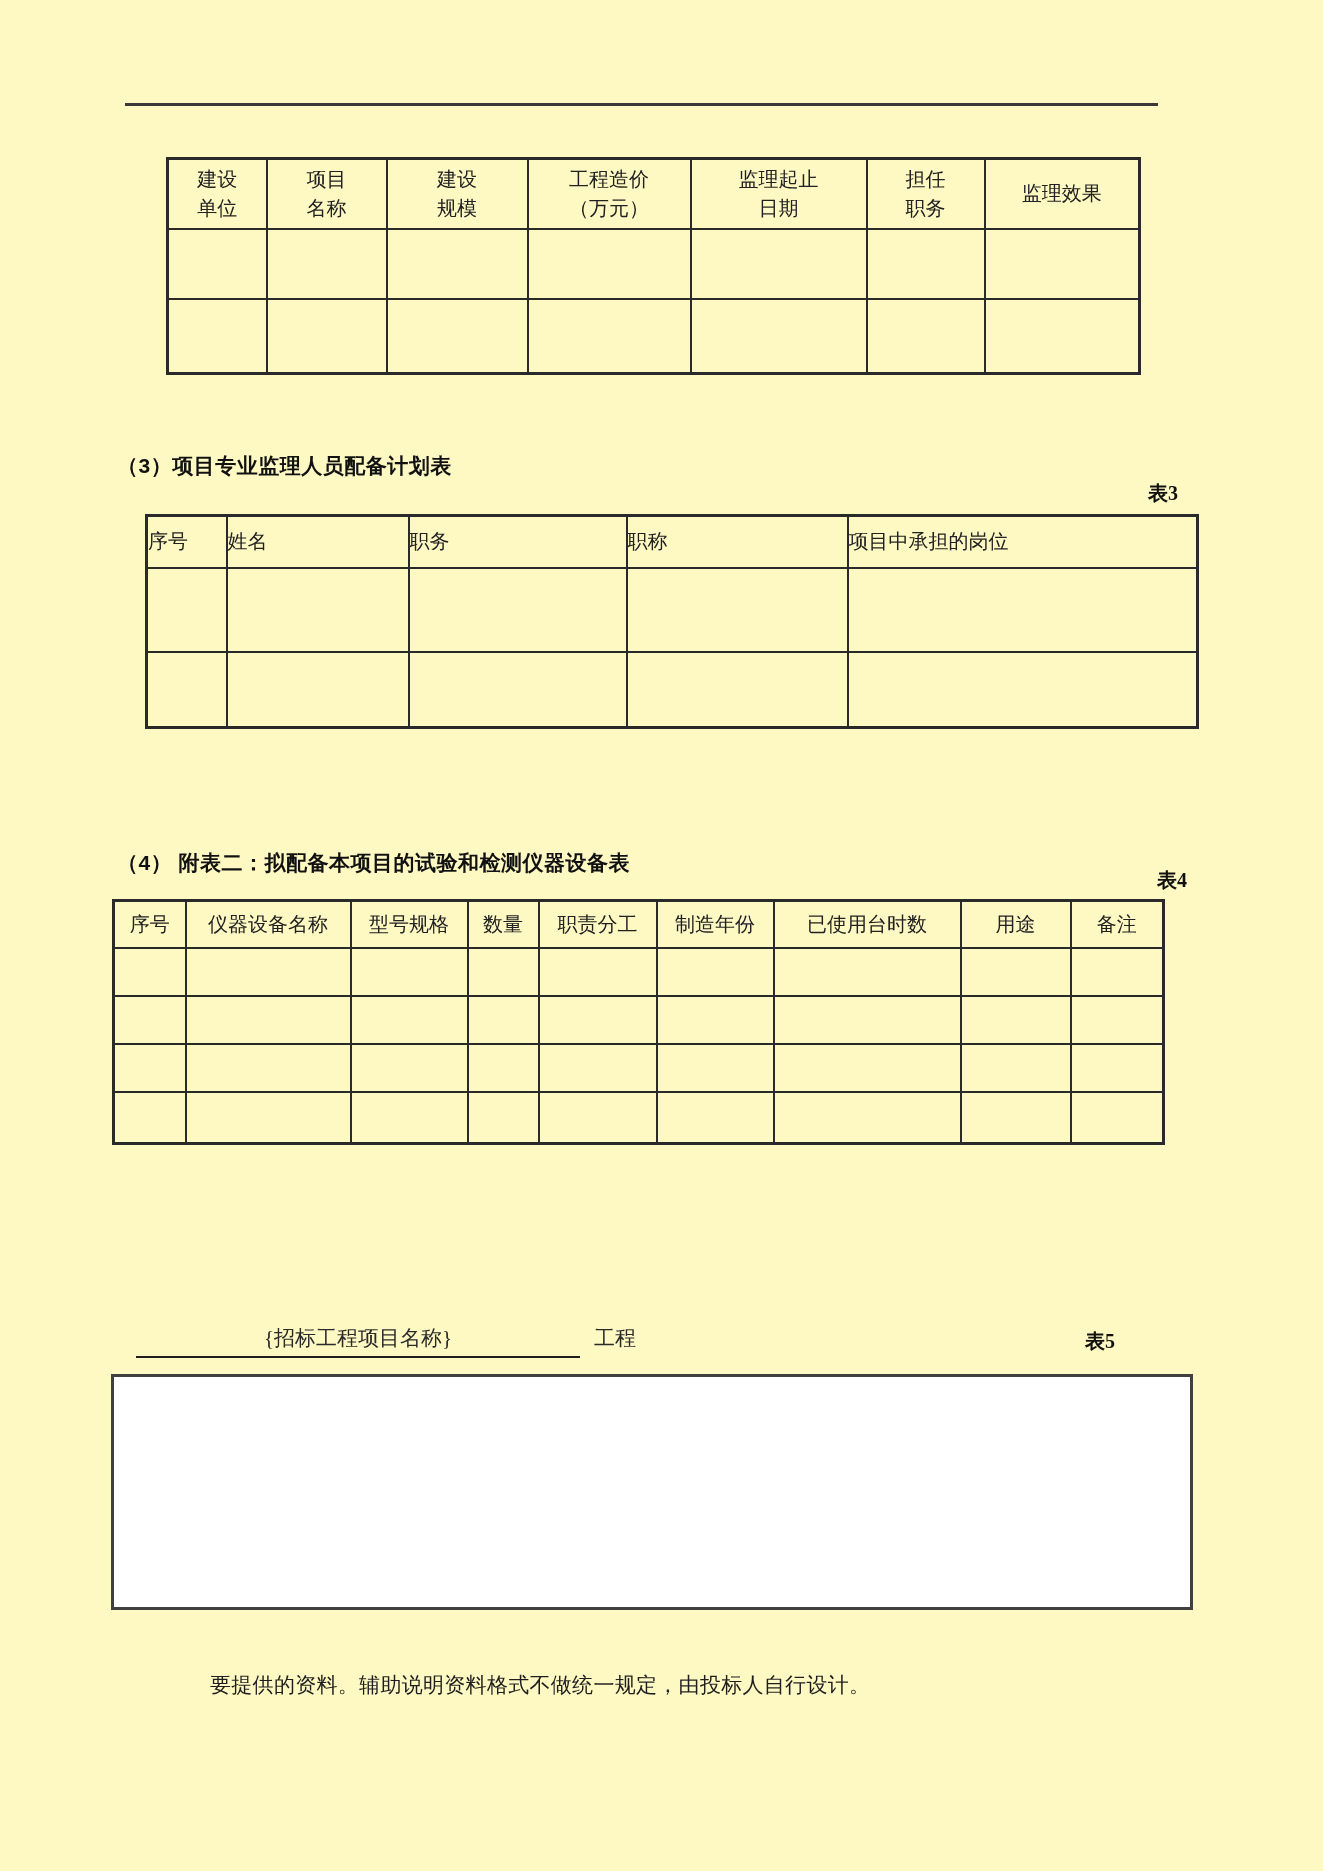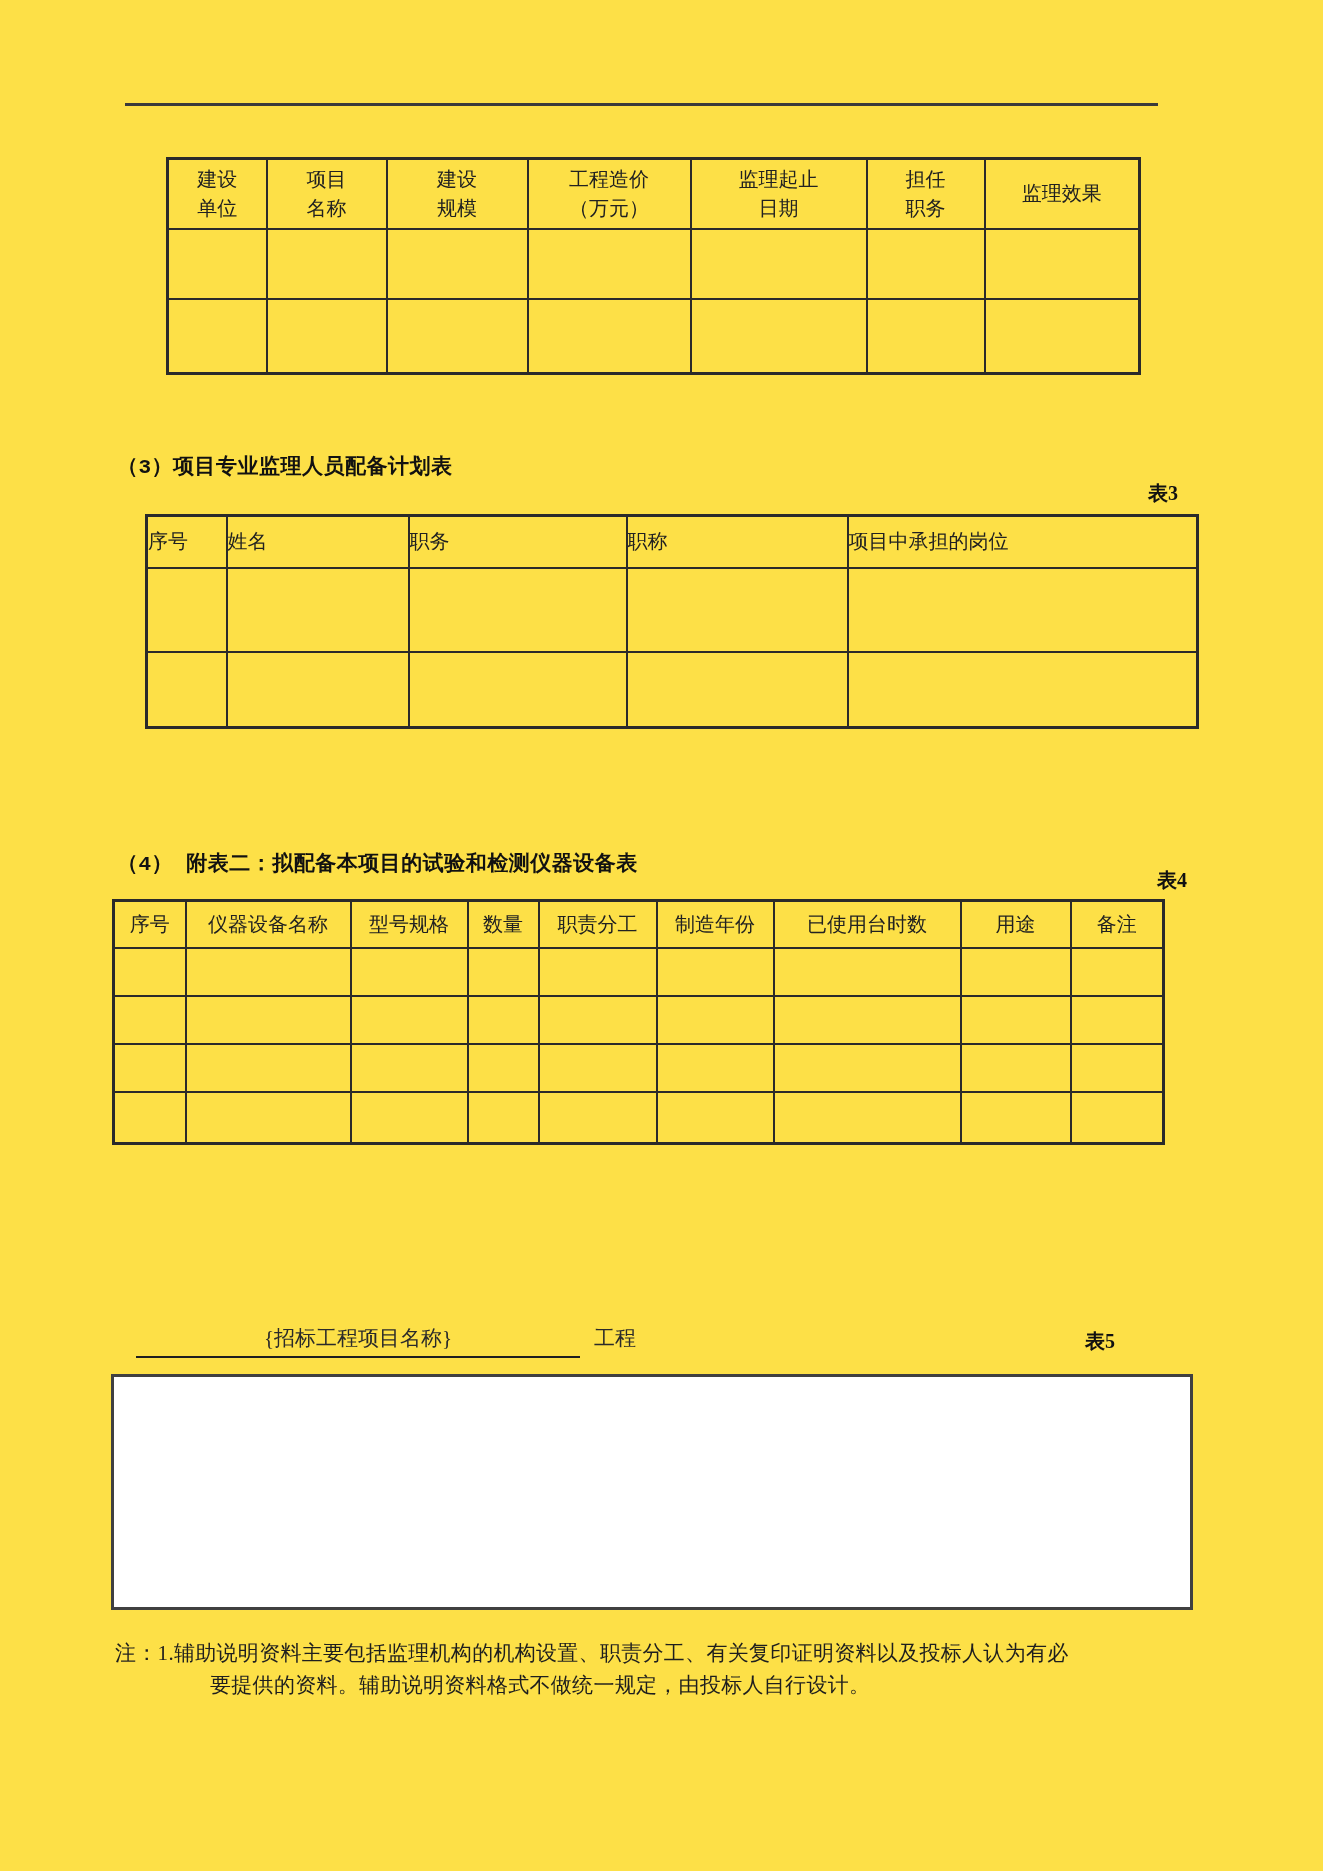--- a/index.html
+++ b/index.html
@@ -1,20 +1,20 @@
 <!DOCTYPE html>
 <html><head>
 <meta charset="utf-8">
 <style>
   html,body{margin:0;padding:0;background:#ffffff;}
   .page{
     position:relative;
     width:1323px;
     height:1871px;
-    background:#fde047;
+    background:#fef9c3;
     font-family:"Liberation Serif","DejaVu Serif",serif;
     color:#1c1c1c;
     overflow:hidden;
   }
   .top-rule{
     position:absolute;left:125px;top:103px;width:1033px;height:3px;
     background:#3a3a3a;
   }
   table.doc{
     position:absolute;
@@ -32,21 +32,21 @@
   }
   
   .t1{left:166px;top:157px;width:972px;}
   .t1 th{white-space:pre-line;text-align:center;vertical-align:middle;line-height:1.45;}
   .t1 thead tr{height:70px;}
   .t1 tbody tr.r1{height:70px;}
   .t1 tbody tr.r2{height:75px;}
   
   .sec-heading{
     position:absolute;
-    font-family:Liberation Mono, monospace;
+    font-family:Liberation Sans, sans-serif;
     font-weight:bold;
     font-size:21px;
     color:#111;
     letter-spacing:0.5px;
     white-space:nowrap;
   }
   .tbl-label{
     position:absolute;
     font-weight:bold;
     font-size:20px;
@@ -269,17 +269,16 @@
   </table>
 
 
   <div class="proj-line">
     <span class="proj-blank">{招标工程项目名称}</span><span class="proj-suffix">工程</span>
   </div>
   <div class="tbl-label" style="left:1085px;top:1328px;">表5</div>
 
   <div class="aux-box"></div>
 
-  <div class="note-line note1">注：1.辅助说明资料主要包括监理机构的机构设置、职责分工、有关复印证明资料以及投标人认为有必</div>
   <div class="note-line note2">要提供的资料。辅助说明资料格式不做统一规定，由投标人自行设计。</div>
 
 
 </div>
 
 </body></html>

